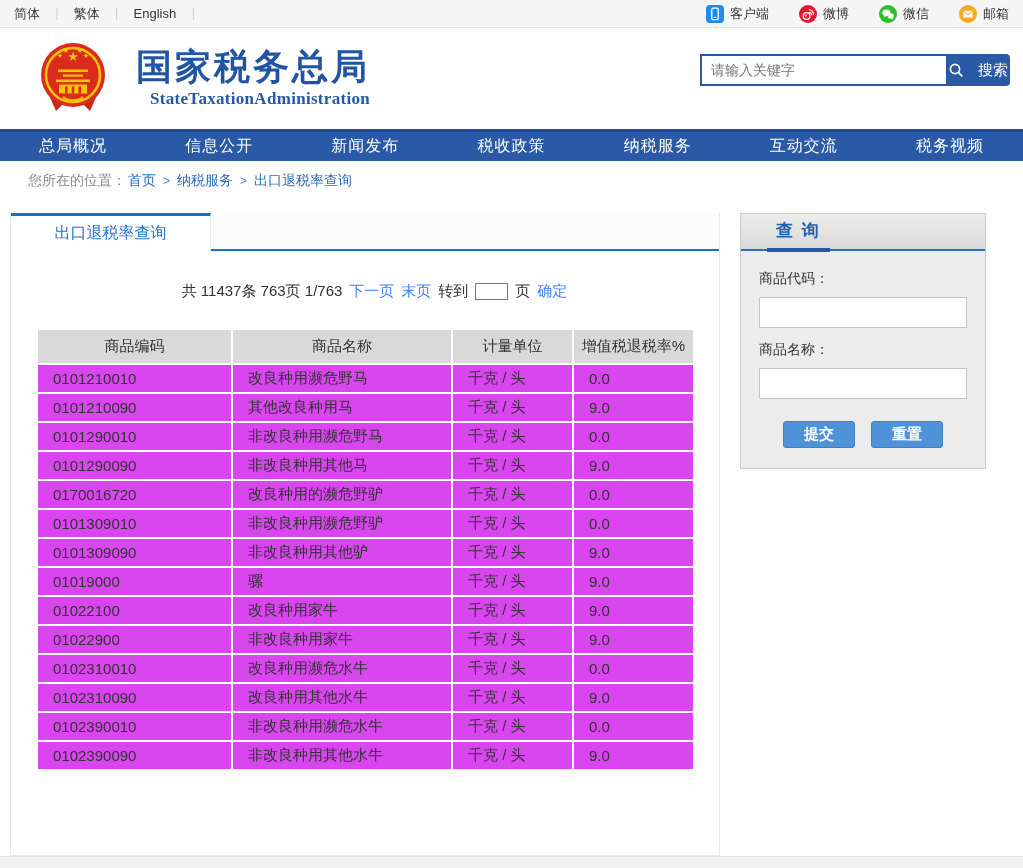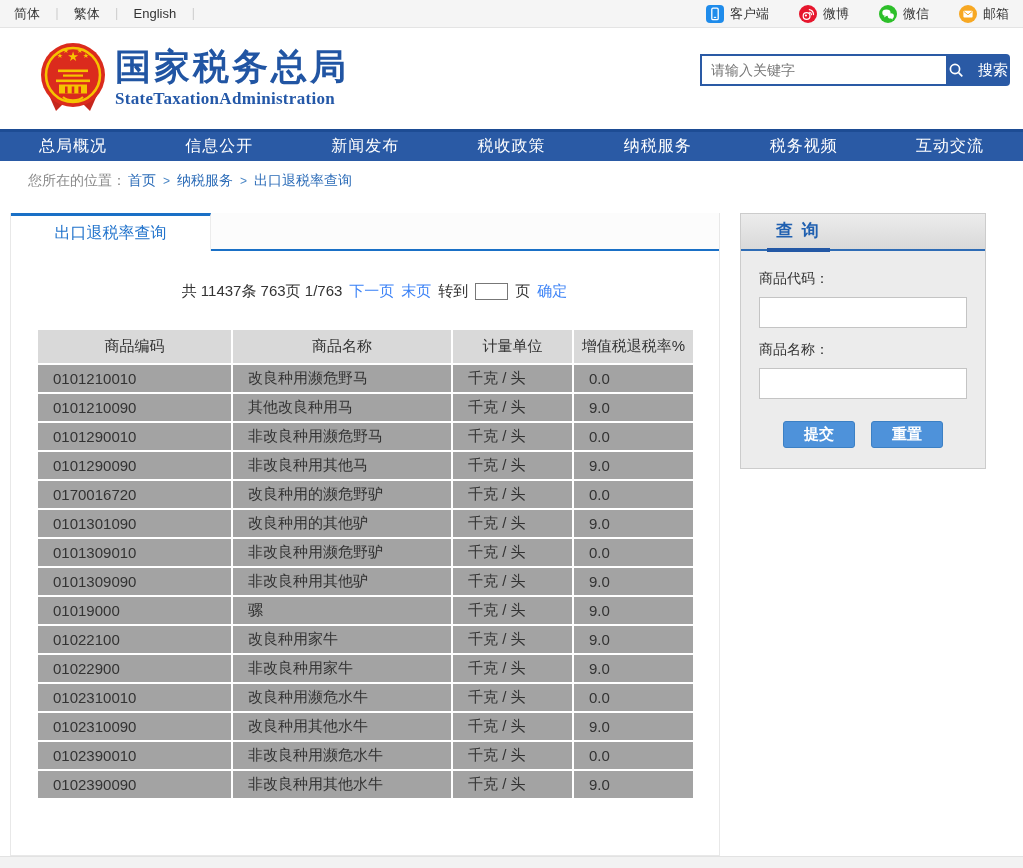--- a/index.html
+++ b/index.html
@@ -13,21 +13,21 @@
   .topbar-left { display:flex; align-items:center; }
   .lang { cursor:pointer; color:#333; }
   .pipe { color:#c0c0c0; margin:0 11px; font-size:12px; }
   .topbar-right { display:flex; align-items:center; gap:30px; }
   .app { display:flex; align-items:center; gap:6px; cursor:pointer; }
   .app-icon { width:18px; height:18px; border-radius:50%; display:inline-flex; align-items:center; justify-content:center; }
   .app-icon.square { border-radius:4px; }
   
   .header { height:101px; position:relative; background:#fff; }
   .brand { position:absolute; left:38px; top:13px; display:flex; align-items:center; cursor:pointer; }
-  .brand-text { margin-left:7px; }
+  .brand-text { margin-left:28px;text-align:right; }
   .site-title { font-size:36px; font-weight:bold; color:#2155a3; letter-spacing:3px; line-height:1.1; }
   .site-sub { font-family:"Liberation Serif","DejaVu Serif",serif; font-weight:bold;
     font-size:17px; color:#2458a8; margin-top:2px; letter-spacing:0.3px; }
   .search { position:absolute; right:13px; top:26px; display:flex; align-items:center; }
   .search-input { width:246px; height:32px; border:2px solid #2a5aa5; border-right:none;
     padding:0 9px; font-size:14px; outline:none; font-family:inherit; }
   .search-btn { width:64px; height:32px; background:#2a5aa5; border:none; border-radius:0 4px 4px 0;
     color:#fff; font-size:15px; display:flex; align-items:center; justify-content:center; gap:13px; cursor:pointer; font-family:inherit; }
   
   .nav { height:32px; background:#2a5aa5; border-top:3px solid #1d4c94; display:flex; }
@@ -44,21 +44,21 @@
   .tabbar { display:flex; height:38px; }
   .tab-active { width:200px; border-top:3px solid #1a70c6; border-right:1px solid #ececec;
     background:#fff; color:#2173cc; font-size:16px; display:flex; align-items:center; justify-content:center; cursor:pointer; }
   .tabbar-rest { flex:1; background:#fcfcfc; border-bottom:2px solid #1a70c6; }
   .pagination { margin:31px 0 0 26px; font-size:15px; color:#333; display:flex; align-items:center;justify-content:center; }
   .pagination > * { margin-right:7px; }
   .page-link { color:#3b82f6; cursor:pointer; text-decoration:none; }
   .page-input { width:33px; height:17px; border:1px solid #777; margin-right:7px; font-size:12px; padding:0 2px; }
   .data-table { margin:27px 0 0 25px; border-collapse:separate; border-spacing:2px; font-size:15px; table-layout:fixed; }
   .data-table th { background:#d9d9d9; font-weight:normal; height:33px; text-align:center; color:#333; }
-  .data-table td { background:#a3a3a3; height:27px; padding-left:15px; text-align:left; color:#333; }
+  .data-table td { background:#d946ef; height:27px; padding-left:15px; text-align:left; color:#333; }
   
   .query-panel { width:246px; margin-left:20px; border:1px solid #cccccc; background:#ececec; }
   .panel-header { height:37px; background:linear-gradient(#ececec,#d9d9d9);
     border-bottom:2px solid #2e6cb5; display:flex; align-items:flex-end; }
   .panel-title { color:#2060b0; font-size:17px; font-weight:bold; letter-spacing:2px;
     margin-left:26px; padding:0 9px 6px; border-bottom:4px solid #2458a5; margin-bottom:-3px; }
   .panel-body { padding:15px 18px 20px; }
   .panel-label { font-size:14px; color:#333; margin:4px 0 9px; }
   .panel-input { width:100%; height:31px; border:1px solid #c4c4c4; margin-bottom:9px;
     padding:0 7px; font-size:14px; outline:none; font-family:inherit; }
@@ -167,23 +167,23 @@
     <div class="nav-item">总局概况</div>
 
     <div class="nav-item">信息公开</div>
 
     <div class="nav-item">新闻发布</div>
 
     <div class="nav-item">税收政策</div>
 
     <div class="nav-item">纳税服务</div>
 
+    <div class="nav-item">互动交流</div>
+
     <div class="nav-item">税务视频</div>
-
-    <div class="nav-item">互动交流</div>
   </div>
 
 <div class="breadcrumb">
   <span class="crumb-prefix">您所在的位置：</span>
   <a class="crumb-link" style="margin-left:2px">首页</a>
   <span class="crumb-sep">&gt;</span>
   <a class="crumb-link">纳税服务</a>
   <span class="crumb-sep">&gt;</span>
   <a class="crumb-link">出口退税率查询</a>
 </div>
@@ -251,26 +251,20 @@
             <td>9.0</td>
           </tr>
 
           <tr>
             <td>0170016720</td>
             <td>改良种用的濒危野驴</td>
             <td>千克 / 头</td>
             <td>0.0</td>
           </tr>
 
-          <tr>
-            <td>0101301090</td>
-            <td>改良种用的其他驴</td>
-            <td>千克 / 头</td>
-            <td>9.0</td>
-          </tr>
 
           <tr>
             <td>0101309010</td>
             <td>非改良种用濒危野驴</td>
             <td>千克 / 头</td>
             <td>0.0</td>
           </tr>
 
           <tr>
             <td>0101309090</td>

